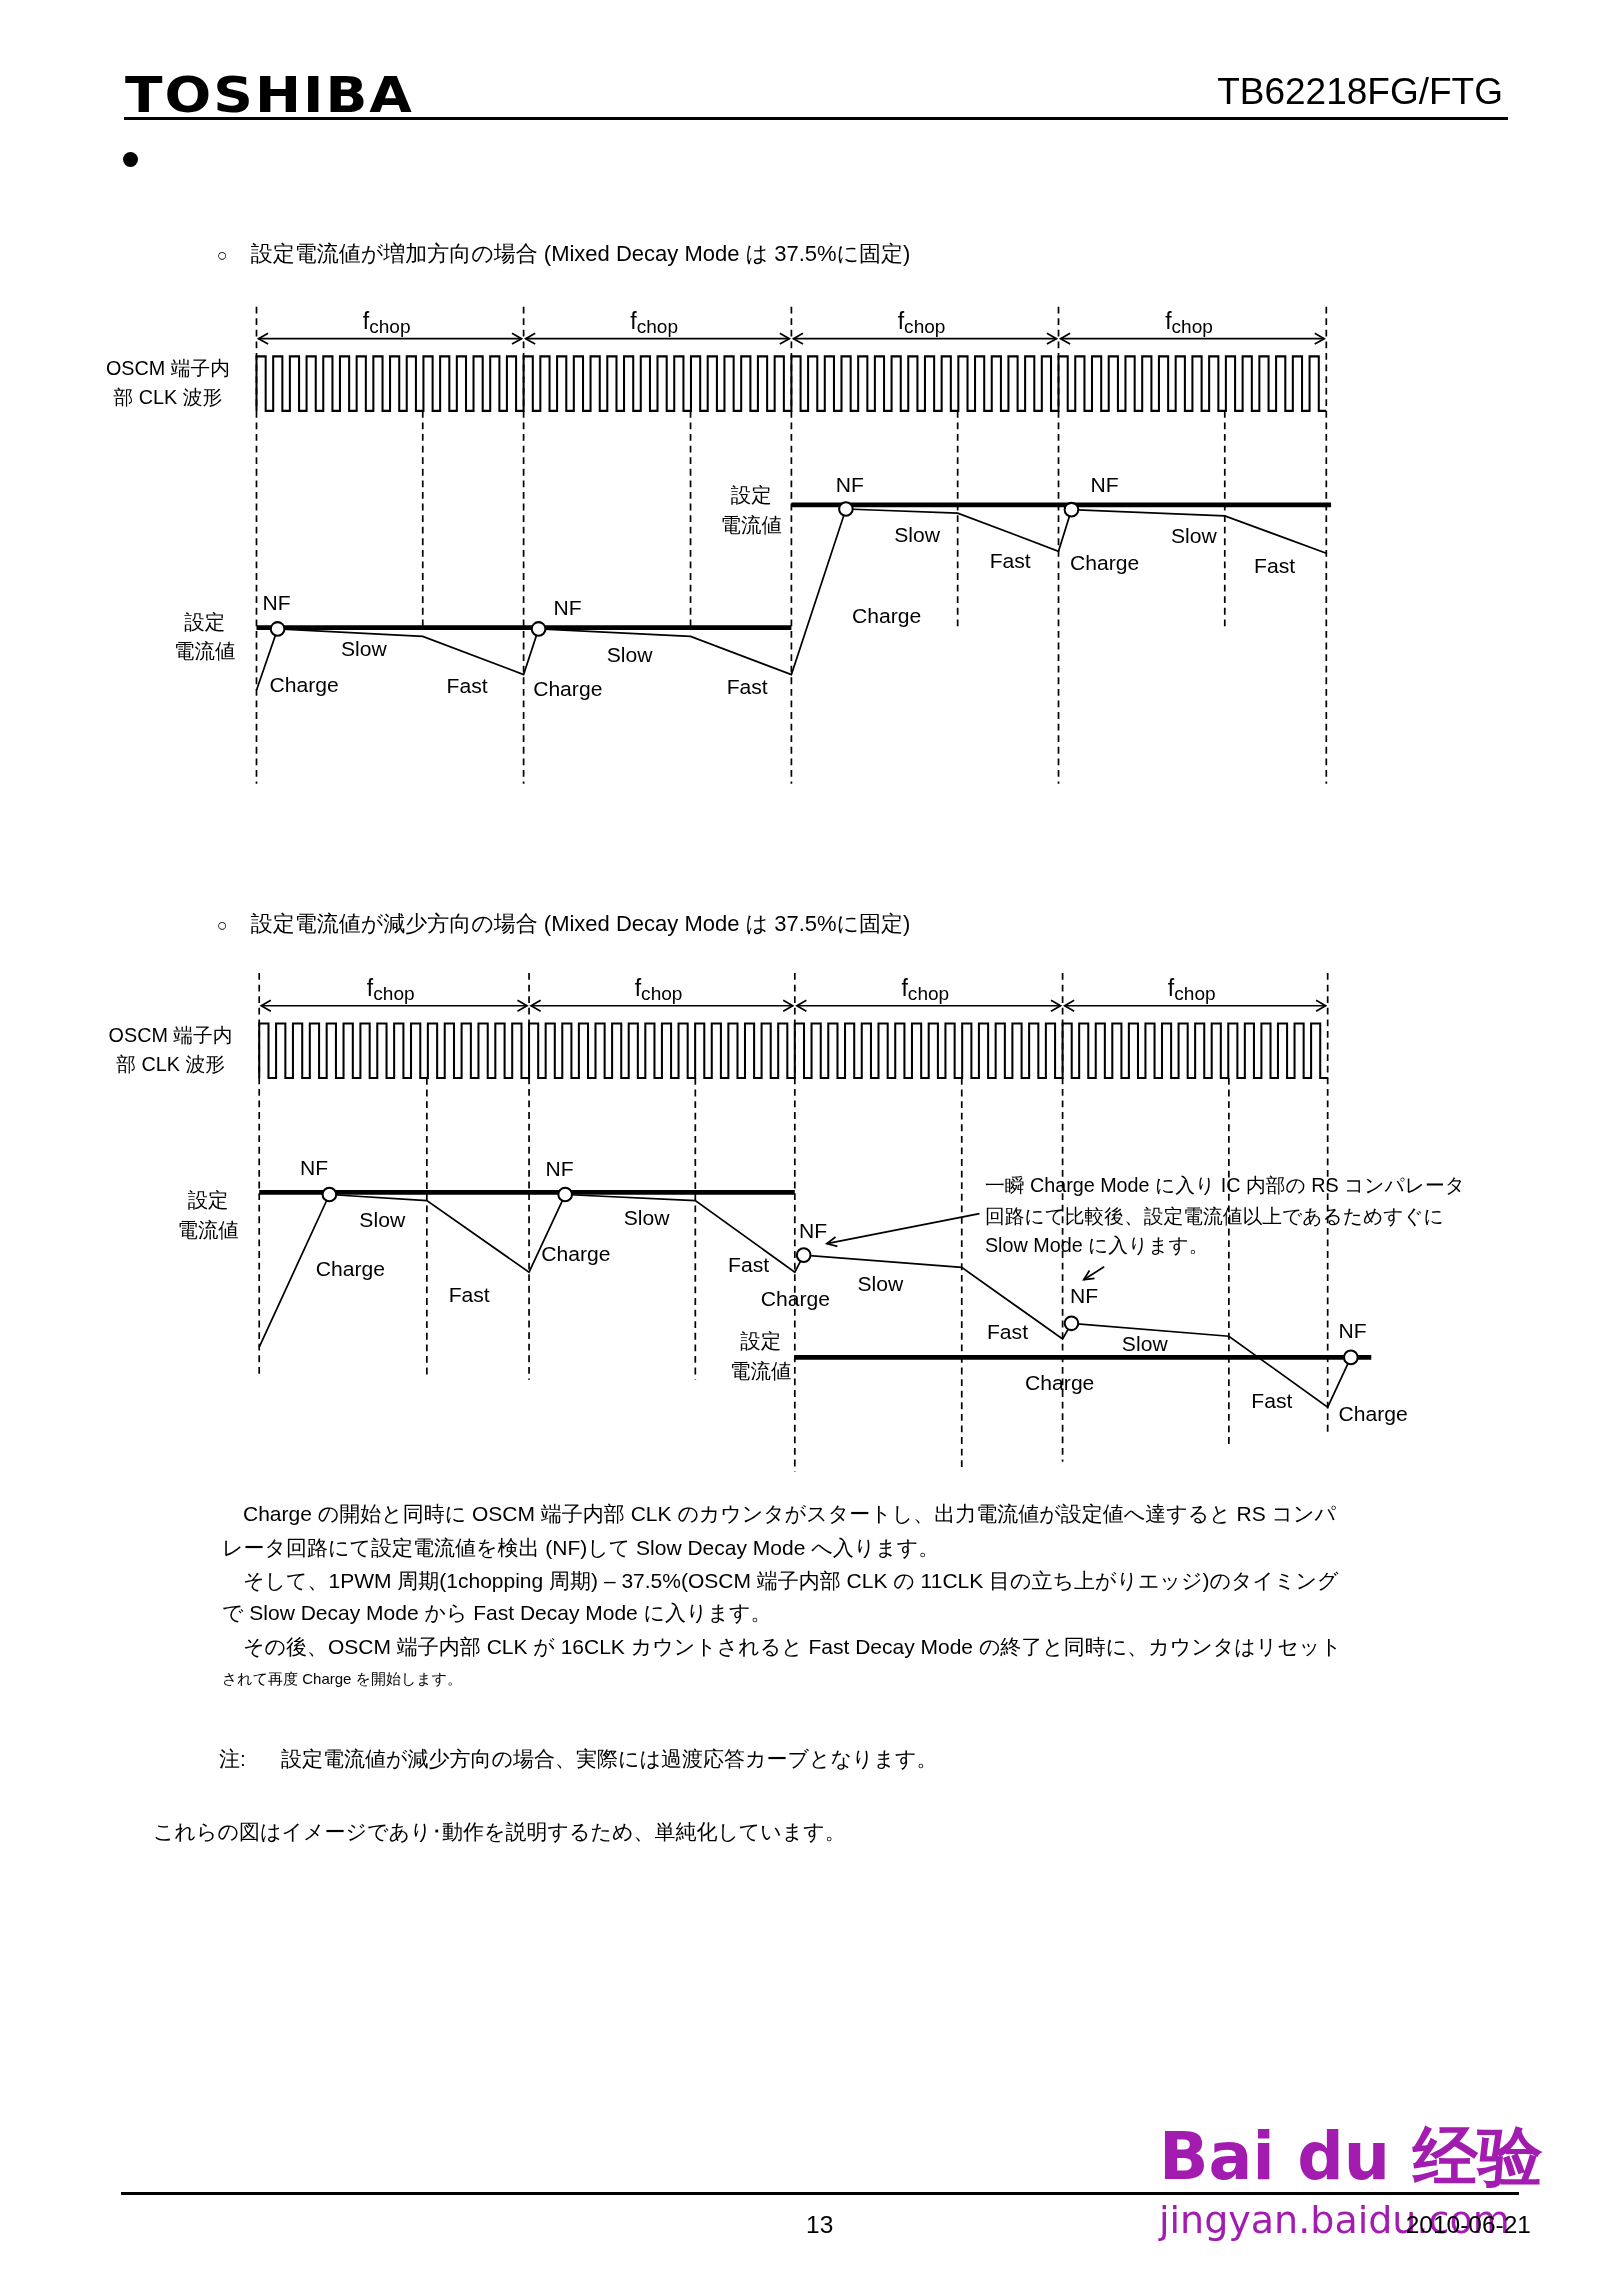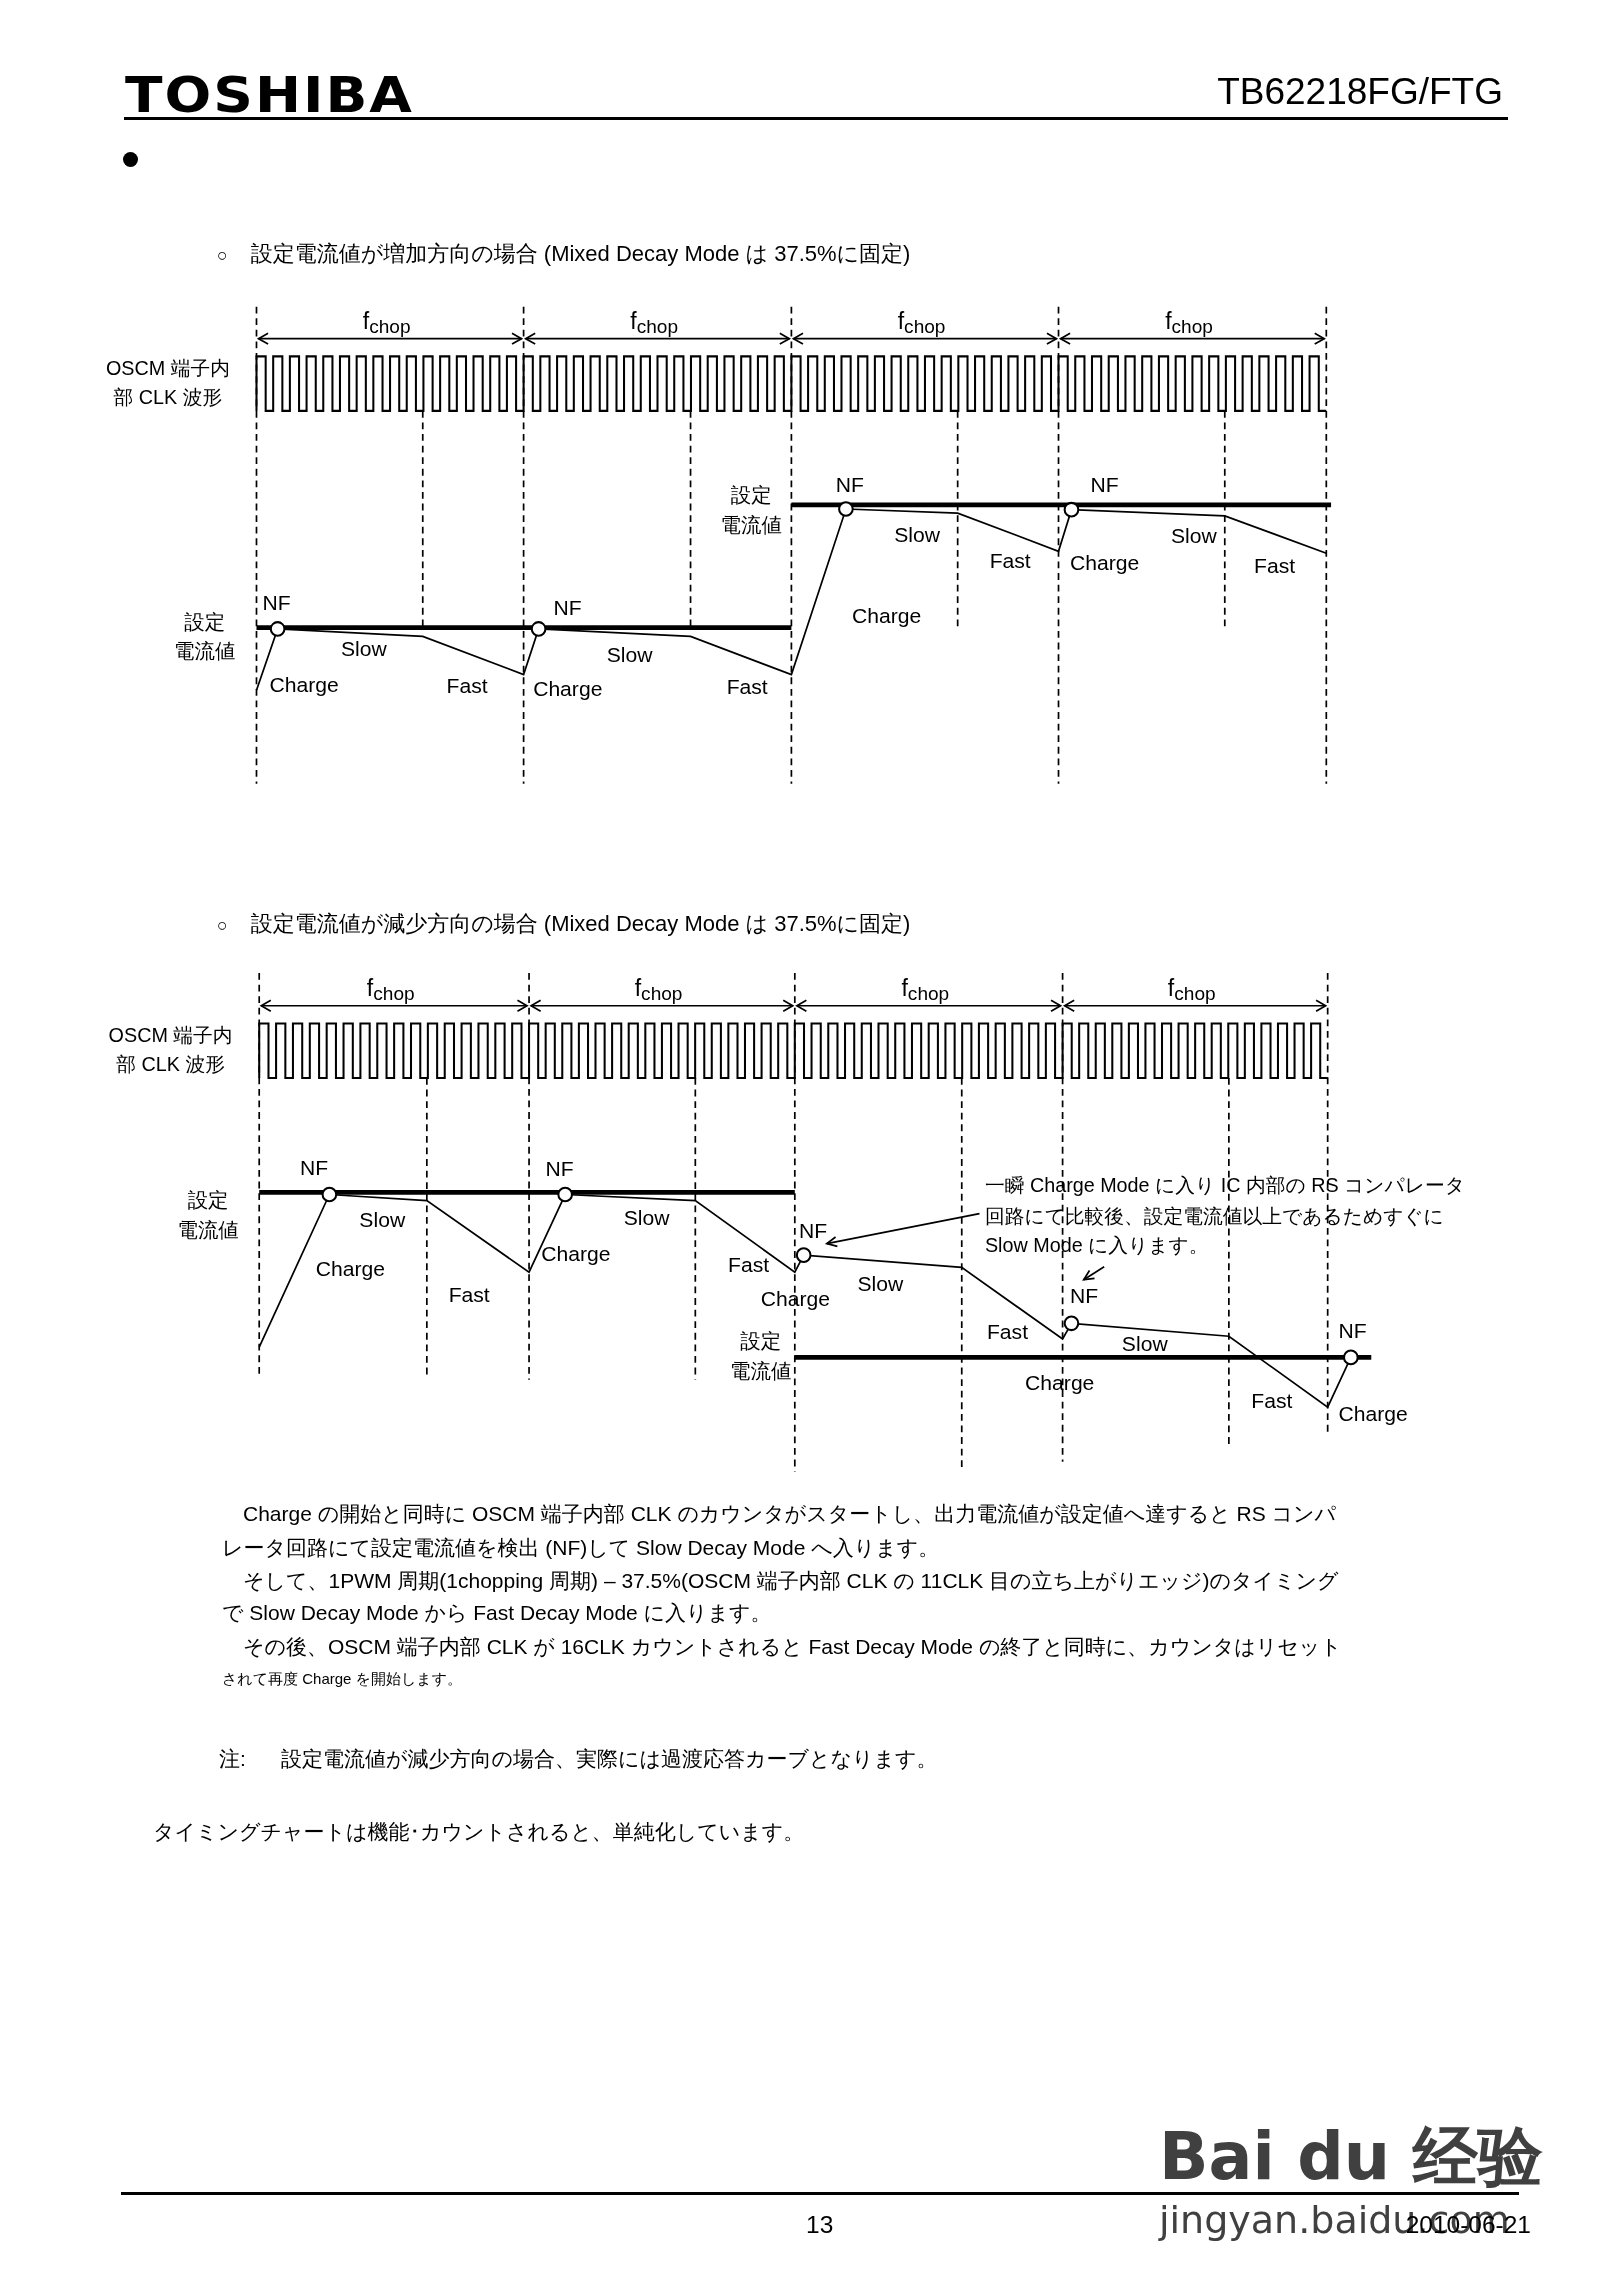--- a/index.html
+++ b/index.html
@@ -9,21 +9,21 @@
   .partno { right:120px; top:71px; font-size:37px; }
   .rule { position:absolute; background:#000; }
   .heading { left:123px; top:142px; font-size:31px; font-weight:bold; }
   .heading .dot { display:inline-block; width:15px; height:15px; border-radius:50%; background:#000; margin-right:15px; vertical-align:middle; position:relative; top:-2.7px; }
   .sub { font-size:22px; }
   .sub .ring { display:inline-block; margin-right:23px; font-size:17.7px; }
   .body-text { left:222px; font-size:21px; line-height:21px; }
   .note { font-size:21px; }
   .footer { font-size:24.5px; }
   svg text { font-family:"Liberation Sans", "DejaVu Sans", sans-serif; }
-  .wm { color:#404040; font-weight:bold; font-family:"DejaVu Sans", sans-serif; }
+  .wm { color:#a21caf; font-weight:bold; font-family:"DejaVu Sans", sans-serif; }
 </style>
 </head>
 <body>
 
 <div class="abs logo">TOSHIBA</div>
 <div class="abs partno">TB62218FG/FTG</div>
 <div class="rule" style="left:124px; top:117px; width:1384px; height:3.4px;"></div>
 
 <div class="abs heading">
   <span class="dot"></span>
@@ -168,21 +168,21 @@
   <div class="abs" style="left:243px; top:1503px; font-size:21px;">Charge の開始と同時に OSCM 端子内部 CLK のカウンタがスタートし、出力電流値が設定値へ達すると RS コンパ</div>
   <div class="abs" style="left:222px; top:1537px; font-size:21px;">レータ回路にて設定電流値を検出 (NF)して Slow Decay Mode へ入ります。</div>
   <div class="abs" style="left:243px; top:1570px; font-size:21px;">そして、1PWM 周期(1chopping 周期) – 37.5%(OSCM 端子内部 CLK の 11CLK 目の立ち上がりエッジ)のタイミング</div>
   <div class="abs" style="left:222px; top:1602px; font-size:21px;">で Slow Decay Mode から Fast Decay Mode に入ります。</div>
   <div class="abs" style="left:243px; top:1636px; font-size:21px;">その後、OSCM 端子内部 CLK が 16CLK カウントされると Fast Decay Mode の終了と同時に、カウンタはリセット</div>
   <div class="abs" style="left:222px; top:1668px; font-size:15px;">されて再度 Charge を開始します。</div>
 </div>
 
 <div class="abs note" style="left:219px; top:1745px;">注:</div>
 <div class="abs note" style="left:281px; top:1745px;">設定電流値が減少方向の場合、実際には過渡応答カーブとなります。</div>
-<div class="abs note" style="left:153px; top:1818px;">タイミングチャートは機能･カウントされると、単純化しています。</div>
+<div class="abs note" style="left:153px; top:1818px;">これらの図はイメージであり･動作を説明するため、単純化しています。</div>
 
 <div class="abs wm" style="left:1159px; top:2113px; font-size:65px;">Bai du 经验</div>
 <div class="abs wm" style="left:1159px; top:2198px; font-size:38px; font-weight:normal;">jingyan.baidu.com</div>
 
 <div class="rule" style="left:121px; top:2192px; width:1398px; height:3.4px;"></div>
 <div class="abs footer" style="left:806px; top:2211px;">13</div>
 <div class="abs footer" style="right:92px; top:2211px;text-align:center;">2010-06-21</div>
 
 
 </body></html>

